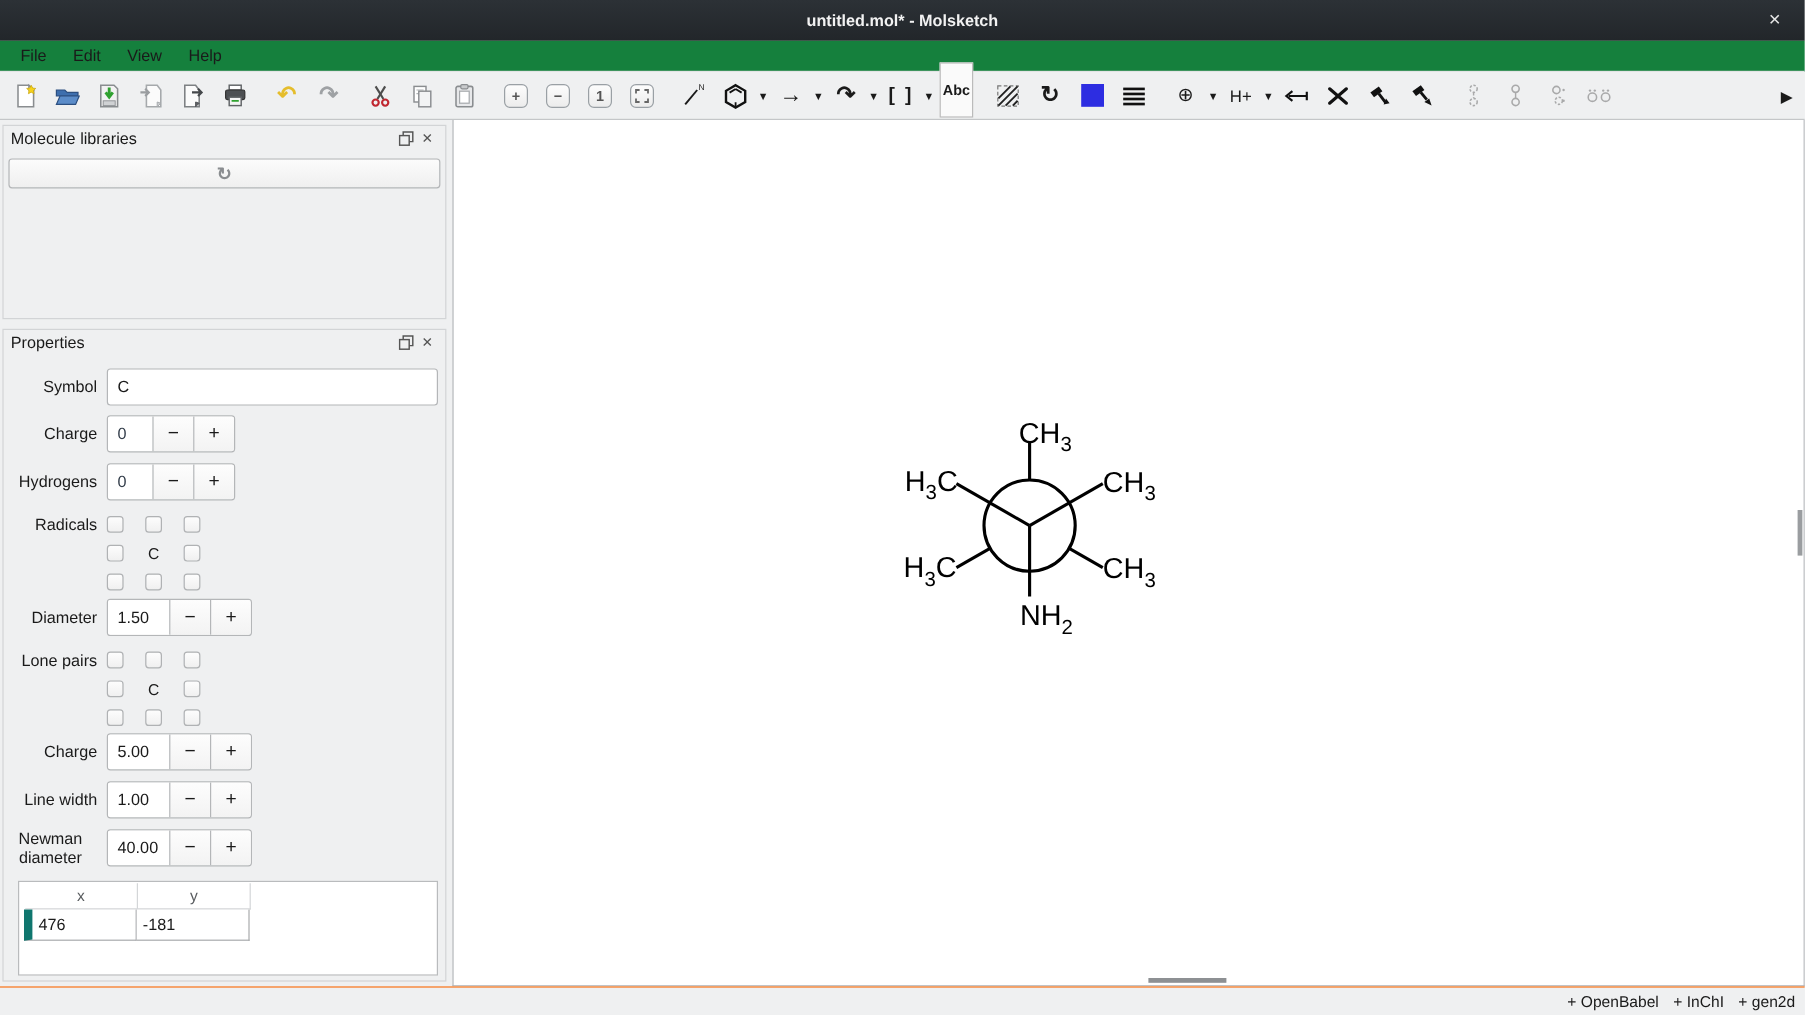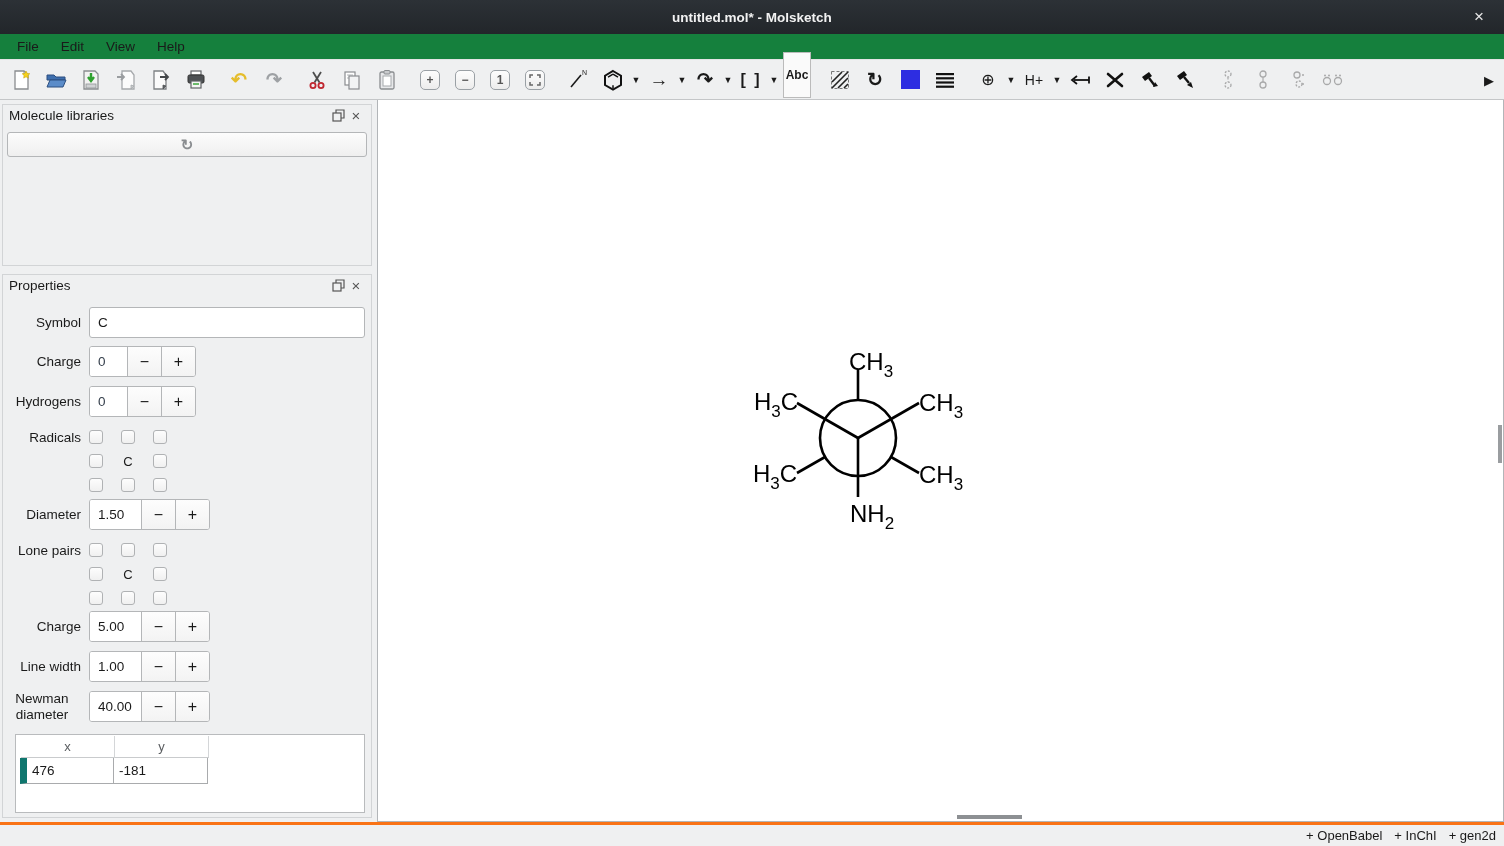--- a/index.html
+++ b/index.html
@@ -110,21 +110,21 @@
 
   
   .mlabel { position:absolute; font-size:24px; color:#000; white-space:nowrap; line-height:1.2; }
   .msub { font-size:17px; vertical-align:-7px; }
 
   .canvas-vscroll { position:absolute; right:1px; top:325px; width:4px; height:38px; background:#9a9da0; }
   .canvas-hscroll { position:absolute; left:579px; bottom:2px; width:65px; height:4px; background:#8d9093; }
 
   
   #statusbar { position:absolute; left:0; bottom:0; width:1504px; height:24px; background:#eff0f1;
-    border-top:3px solid #f97316; display:flex; align-items:center; justify-content:flex-end; gap:12px; padding-right:8px; }
+    border-top:1px solid #f97316; display:flex; align-items:center; justify-content:flex-end; gap:12px; padding-right:8px; }
   #statusbar .sb-item { font-size:13px; color:#1a1a1a; }
 </style>
 </head>
 <body>
 
 <div id="titlebar">
   <span class="title">untitled.mol* - Molsketch</span>
   <span class="win-close">×</span>
 </div>
 

